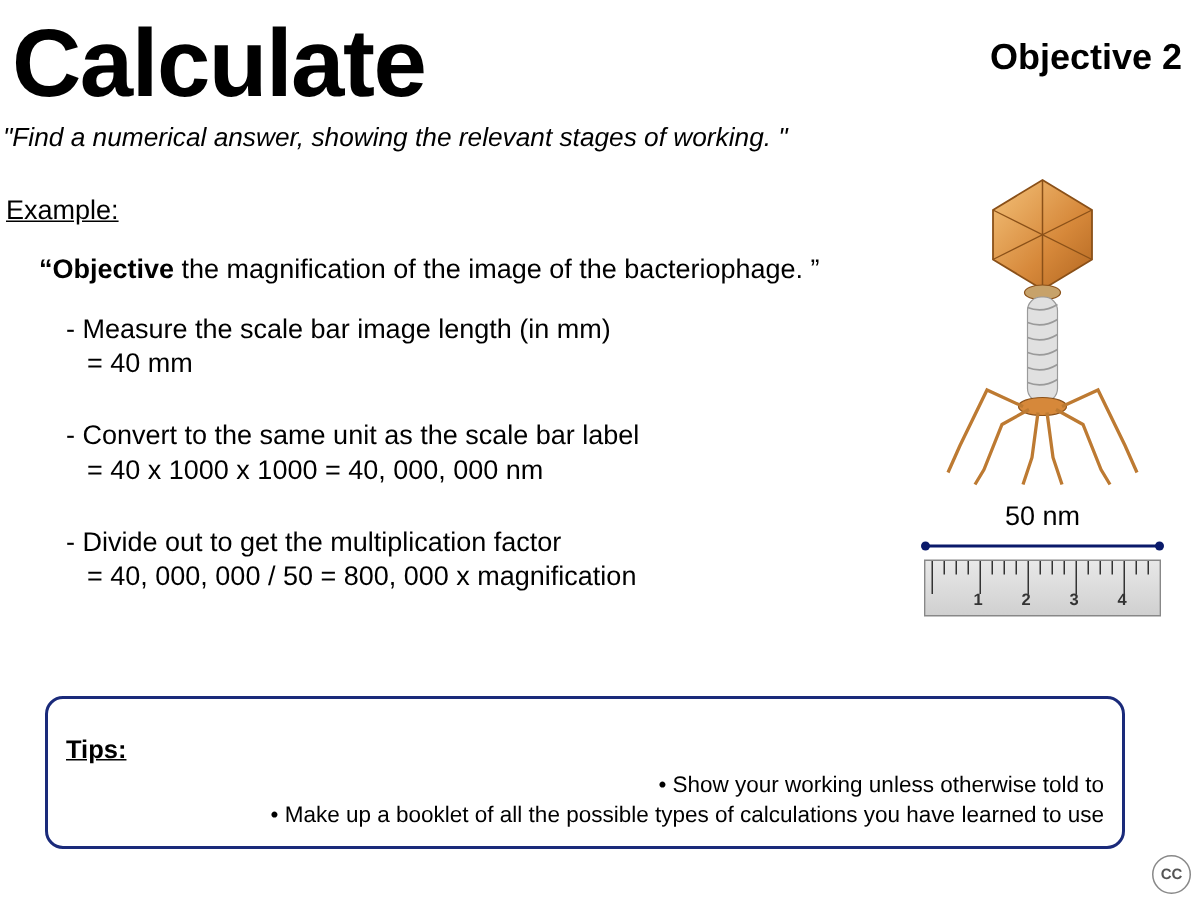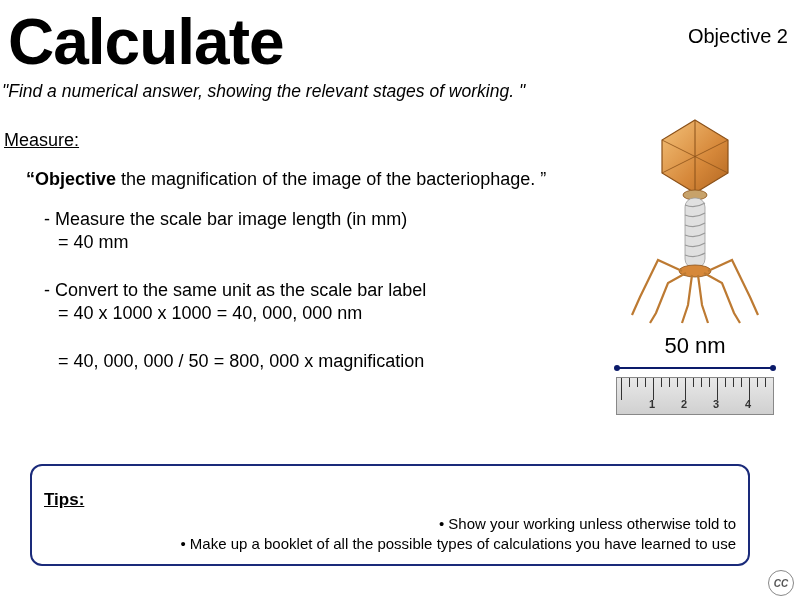--- a/index.html
+++ b/index.html
@@ -6,21 +6,21 @@
   body {
     width: 800px;
     height: 600px;
     font-family: Arial, Helvetica, sans-serif;
     background: #fff;
     position: relative;
     overflow: hidden;
   }
   .header { position: relative; padding: 5px 0 0 8px; }
   .title { font-size: 64px; font-weight: bold; color: #000; letter-spacing: -1px; }
-  .objective { position: absolute; top: 25px; right: 12px; font-size: 20px; color: #000; }
+  .objective { position: absolute; top: 25px; right: 12px; font-size: 24px; color: #000; font-weight: bold; }
   .quote {
     font-style: italic;
     font-size: 17.5px;
     padding: 2px 0 0 2px;
     color: #000;
   }
   .example-label {
     font-size: 18px;
     text-decoration: underline;
     padding: 28px 0 0 4px;
@@ -42,21 +42,21 @@
   .step { margin-bottom: 26px; }
   .step .hang { display: block; padding-left: 14px; }
   .phage-area {
     position: absolute;
     top: 115px;
     right: 20px;
     width: 170px;
     text-align: center;
   }
   .scale-label {
-    font-size: 22px;
+    font-size: 18px;
     margin-top: 4px;
     color: #000;
   }
   .scale-bar {
     position: relative;
     height: 14px;
     margin: 2px 6px 2px 6px;
   }
   .scale-line {
     position: absolute;
@@ -117,49 +117,49 @@
     width: 26px; height: 26px;
     border: 1.5px solid #888;
     border-radius: 50%;
     font-size: 10px;
     font-weight: bold;
     color: #555;
     display: flex;
     align-items: center;
     justify-content: center;
     background: #fff;
-    font-style: italic;
   }
 </style>
 </head>
 <body>
 
 <div class="header">
   <div class="title">Calculate</div>
   <div class="objective">Objective 2</div>
 </div>
 
 <div class="quote">"Find a numerical answer, showing the relevant stages of working. "</div>
 
-<div class="example-label">Measure:</div>
+<div class="example-label">Example:</div>
 
 <div class="example-prompt">
   <span class="bold">“Objective</span><span> the magnification of the image of the bacteriophage. ”</span>
 </div>
 
 <div class="steps">
   <div class="step">
     <span>- Measure the scale bar image length (in mm)</span>
     <span class="hang">= 40 mm</span>
   </div>
   <div class="step">
     <span>- Convert to the same unit as the scale bar label</span>
     <span class="hang">= 40 x 1000 x 1000    = 40, 000, 000 nm</span>
   </div>
   <div class="step">
+    <span>- Divide out to get the multiplication factor</span>
     <span class="hang">= 40, 000, 000 / 50       = 800, 000 x magnification</span>
   </div>
 </div>
 
 <div class="phage-area">
   <svg width="150" height="210" viewBox="0 0 150 210">
 
     <defs>
       <linearGradient id="og" x1="0" y1="0" x2="1" y2="1">
         <stop offset="0%" stop-color="#f4c27a"></stop>

